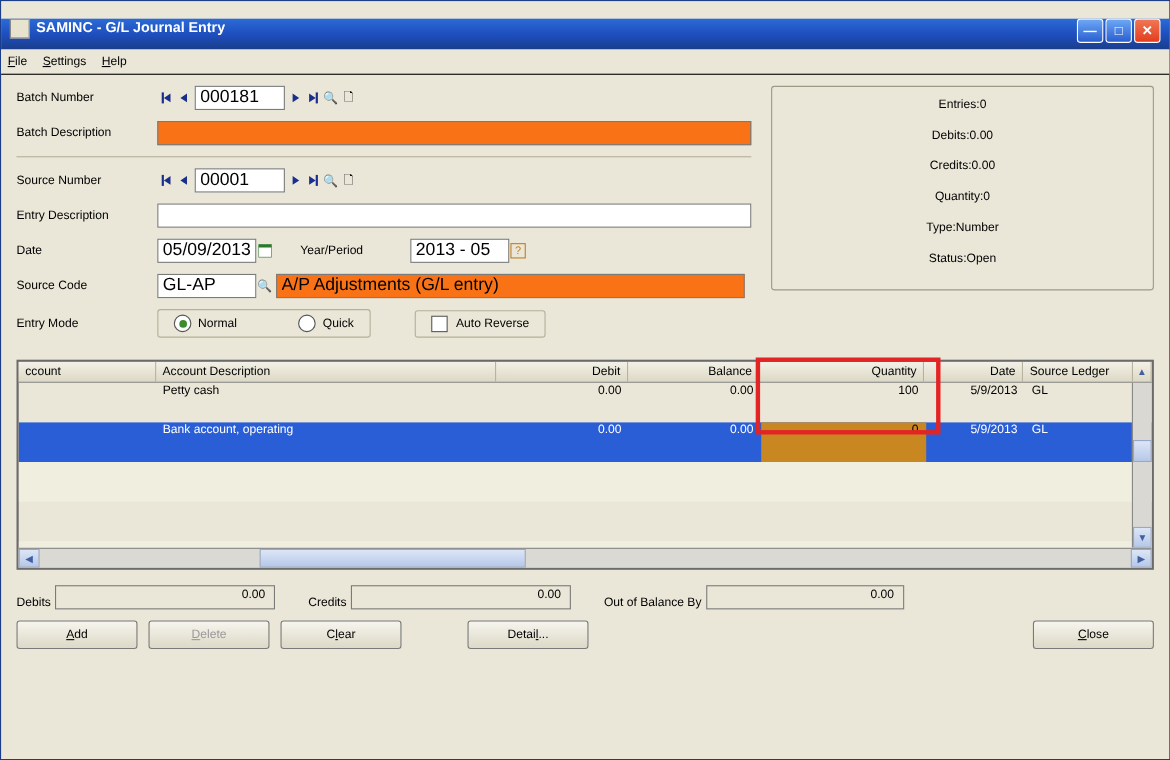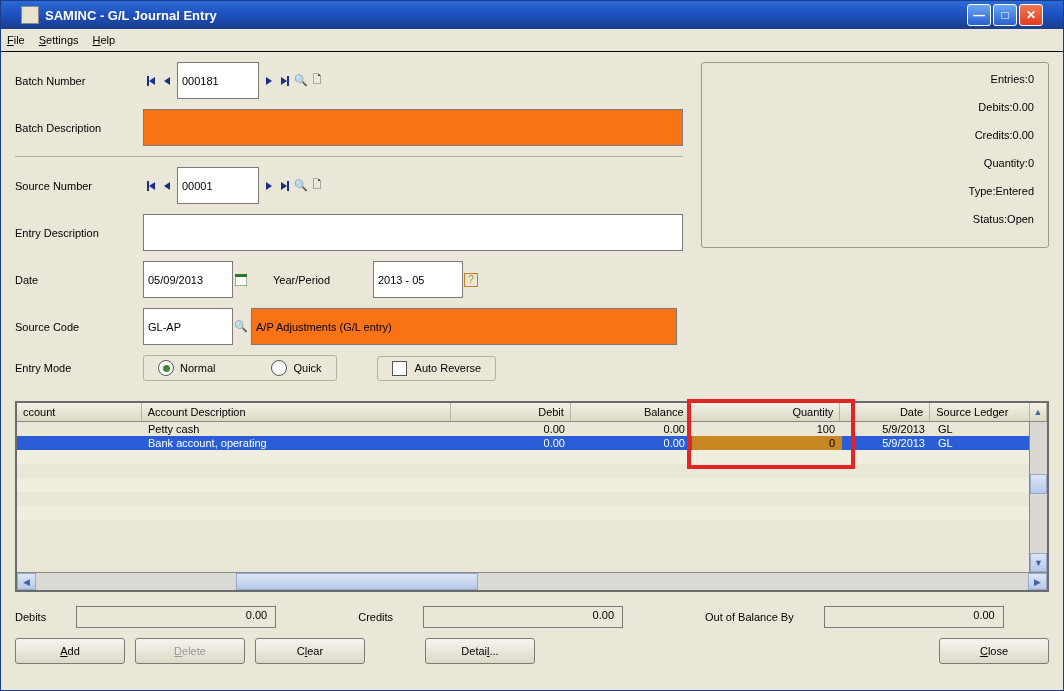--- a/index.html
+++ b/index.html
@@ -1,59 +1,59 @@
 <!DOCTYPE html>
 <html><head>
 <meta charset="utf-8">
 <style>
 html,body{margin:0;padding:0;font-family:"Tahoma","Segoe UI",sans-serif;font-size:11px;background:#EAE7D8;}
 .window{width:1064px;height:691px;border:1px solid #1A3E8B;box-sizing:border-box;background:#EAE7D8;position:relative;}
-.titlebar{height:28px;background:linear-gradient(to bottom,#2B6BD6 0%,#1E4FBF 50%,#1A3E8B 100%);color:#fff;display:flex;align-items:center;padding:0 20px;font-weight:bold;font-size:13px;}
+.titlebar{height:28px;background:linear-gradient(to bottom,#2B6BD6 0%,#1E4FBF 50%,#1A3E8B 100%);color:#fff;display:flex;align-items:flex-start;padding:0 8px;font-weight:bold;font-size:13px;margin-top:16px;}
 .titlebar .app-icon{width:16px;height:16px;background:#E7E3CE;border:1px solid #888;margin-right:6px;}
 .titlebar .title-text{flex:1;}
 .winbtns{display:flex;gap:2px;}
 .winbtn{width:22px;height:20px;border:1px solid #fff;border-radius:3px;display:flex;align-items:center;justify-content:center;font-weight:bold;font-size:12px;color:#fff;}
 .winbtn.min,.winbtn.max{background:linear-gradient(to bottom,#6CA7F5,#2A5FD0);}
 .winbtn.close{background:linear-gradient(to bottom,#F07754,#E33D1E);}
 .menubar{height:22px;background:#EAE7D8;border-bottom:1px solid #000;display:flex;align-items:center;padding:0 6px;gap:14px;}
 .menubar span{cursor:default;}
 .menubar .ul{text-decoration:underline;}
 .content{padding:10px 14px;}
 .form-area{display:flex;align-items:flex-start;}
 .form-left{flex:1;}
 .form-row{display:flex;align-items:center;margin-bottom:10px;}
 .form-row .lbl{width:128px;}
-input.text{border:1px solid #7A7A7A;background:#fff;height:37px;padding:0 4px;font-family:inherit;font-size:11px;box-sizing:border-box;}
+input.text{border:1px solid #7A7A7A;background:#fff;height:22px;padding:0 4px;font-family:inherit;font-size:16px;box-sizing:border-box;}
 input.ro{background:#f97316;}
 .navbtn{display:inline-flex;align-items:center;justify-content:center;width:16px;height:16px;color:#1A2E8B;font-weight:bold;font-size:11px;cursor:pointer;}
 .iconbtn{display:inline-flex;align-items:center;justify-content:center;width:16px;height:18px;cursor:pointer;}
 .divider{border:0;border-top:1px solid #b5b09a;margin:4px 0 10px 0;}
 .summary-panel{width:318px;border:1px solid #9d9987;border-radius:3px;padding:10px 14px 6px 14px;margin-left:18px;}
-.summary-row{display:flex;justify-content:flex-end;margin-bottom:16px;}
+.summary-row{display:flex;justify-content:center;margin-bottom:16px;}
 .radio-row{display:flex;align-items:center;gap:6px;}
 .radio{width:14px;height:14px;border:1px solid #555;border-radius:50%;background:#fff;display:inline-flex;align-items:center;justify-content:center;}
 .radio.sel::after{content:"";width:7px;height:7px;border-radius:50%;background:#3E8B2E;}
 .checkbox{width:13px;height:13px;border:1px solid #555;background:#fff;display:inline-block;}
 .grid-wrap{margin-top:10px;border:2px solid #6B6B6B;}
 .grid-head{display:flex;background:linear-gradient(to bottom,#F3F1E7,#DCD8C4);border-bottom:1px solid #888;}
 .grid-head .col{border-right:1px solid #B7B39F;padding:3px 6px;box-sizing:border-box;}
 .grid-body{height:150px;overflow:hidden;position:relative;}
-.grid-row{display:flex;height:14px;}
+.grid-row{display:flex;height:36px;}
 .grid-row .cell{border-right:1px solid transparent;padding:1px 6px;box-sizing:border-box;white-space:nowrap;overflow:hidden;}
 .grid-row.alt{background:#F0EEDE;}
 .grid-row.selected{background:#2A5ED6;color:#fff;}
 .qty-highlight{position:absolute;border:4px solid #E32424;pointer-events:none;}
 .vscroll{position:absolute;right:0;top:0;bottom:0;width:17px;background:#D9D8D3;border-left:1px solid #888;}
 .vscroll .arrow{height:17px;background:linear-gradient(to bottom,#DDE6F7,#B6C8E8);border:1px solid #98A8C8;display:flex;align-items:center;justify-content:center;color:#4060A0;font-size:9px;}
 .vscroll .thumb{height:18px;background:linear-gradient(to bottom,#DDE6F7,#B6C8E8);border:1px solid #98A8C8;margin-top:52px;}
 .hscroll{height:17px;background:#DAD9D3;border-top:1px solid #888;display:flex;align-items:stretch;position:relative;}
 .hscroll .arrow{width:17px;background:linear-gradient(to bottom,#DDE6F7,#B6C8E8);border:1px solid #98A8C8;display:flex;align-items:center;justify-content:center;color:#4060A0;font-size:9px;}
 .hscroll .track{flex:1;position:relative;}
 .hscroll .thumb{position:absolute;left:200px;width:240px;top:0;bottom:0;background:linear-gradient(to bottom,#DDE6F7,#B6C8E8);border:1px solid #98A8C8;}
-.footer-totals{display:flex;align-items:center;margin-top:14px;gap:26px;}
+.footer-totals{display:flex;align-items:flex-end;margin-top:14px;gap:0;}
 .footer-totals .lbl{margin-right:4px;}
 .total-box{border:1px solid #7A7A7A;background:#EAE7D8;height:22px;width:200px;text-align:right;padding:2px 8px;box-sizing:border-box;}
 .btnrow{display:flex;align-items:center;margin-top:10px;gap:10px;}
 .btn{min-width:84px;height:24px;border:1px solid #7A7A7A;background:linear-gradient(to bottom,#F6F5EE,#DDD9C7);border-radius:3px;display:flex;align-items:center;justify-content:center;cursor:pointer;padding:0 12px;}
 .btn.disabled{color:#999;}
 .btn .ul{text-decoration:underline;}
 .col-acc{width:125px;}
 .col-desc{width:310px;text-align:left;}
 .col-debit{width:120px;text-align:right;}
 .col-credit{width:120px;text-align:right;}
@@ -202,21 +202,21 @@
         <div class="summary-row">
             <span>Credits:</span>
             <span>0.00</span>
           </div>
         <div class="summary-row">
             <span>Quantity:</span>
             <span>0</span>
           </div>
         <div class="summary-row">
             <span>Type:</span>
-            <span>Entered</span>
+            <span>Number</span>
           </div>
         <div class="summary-row">
             <span>Status:</span>
             <span>Open</span>
           </div>
       </div>
     </div>
 
     <div class="grid-wrap" style="position:relative;">
       <div class="grid-head">

